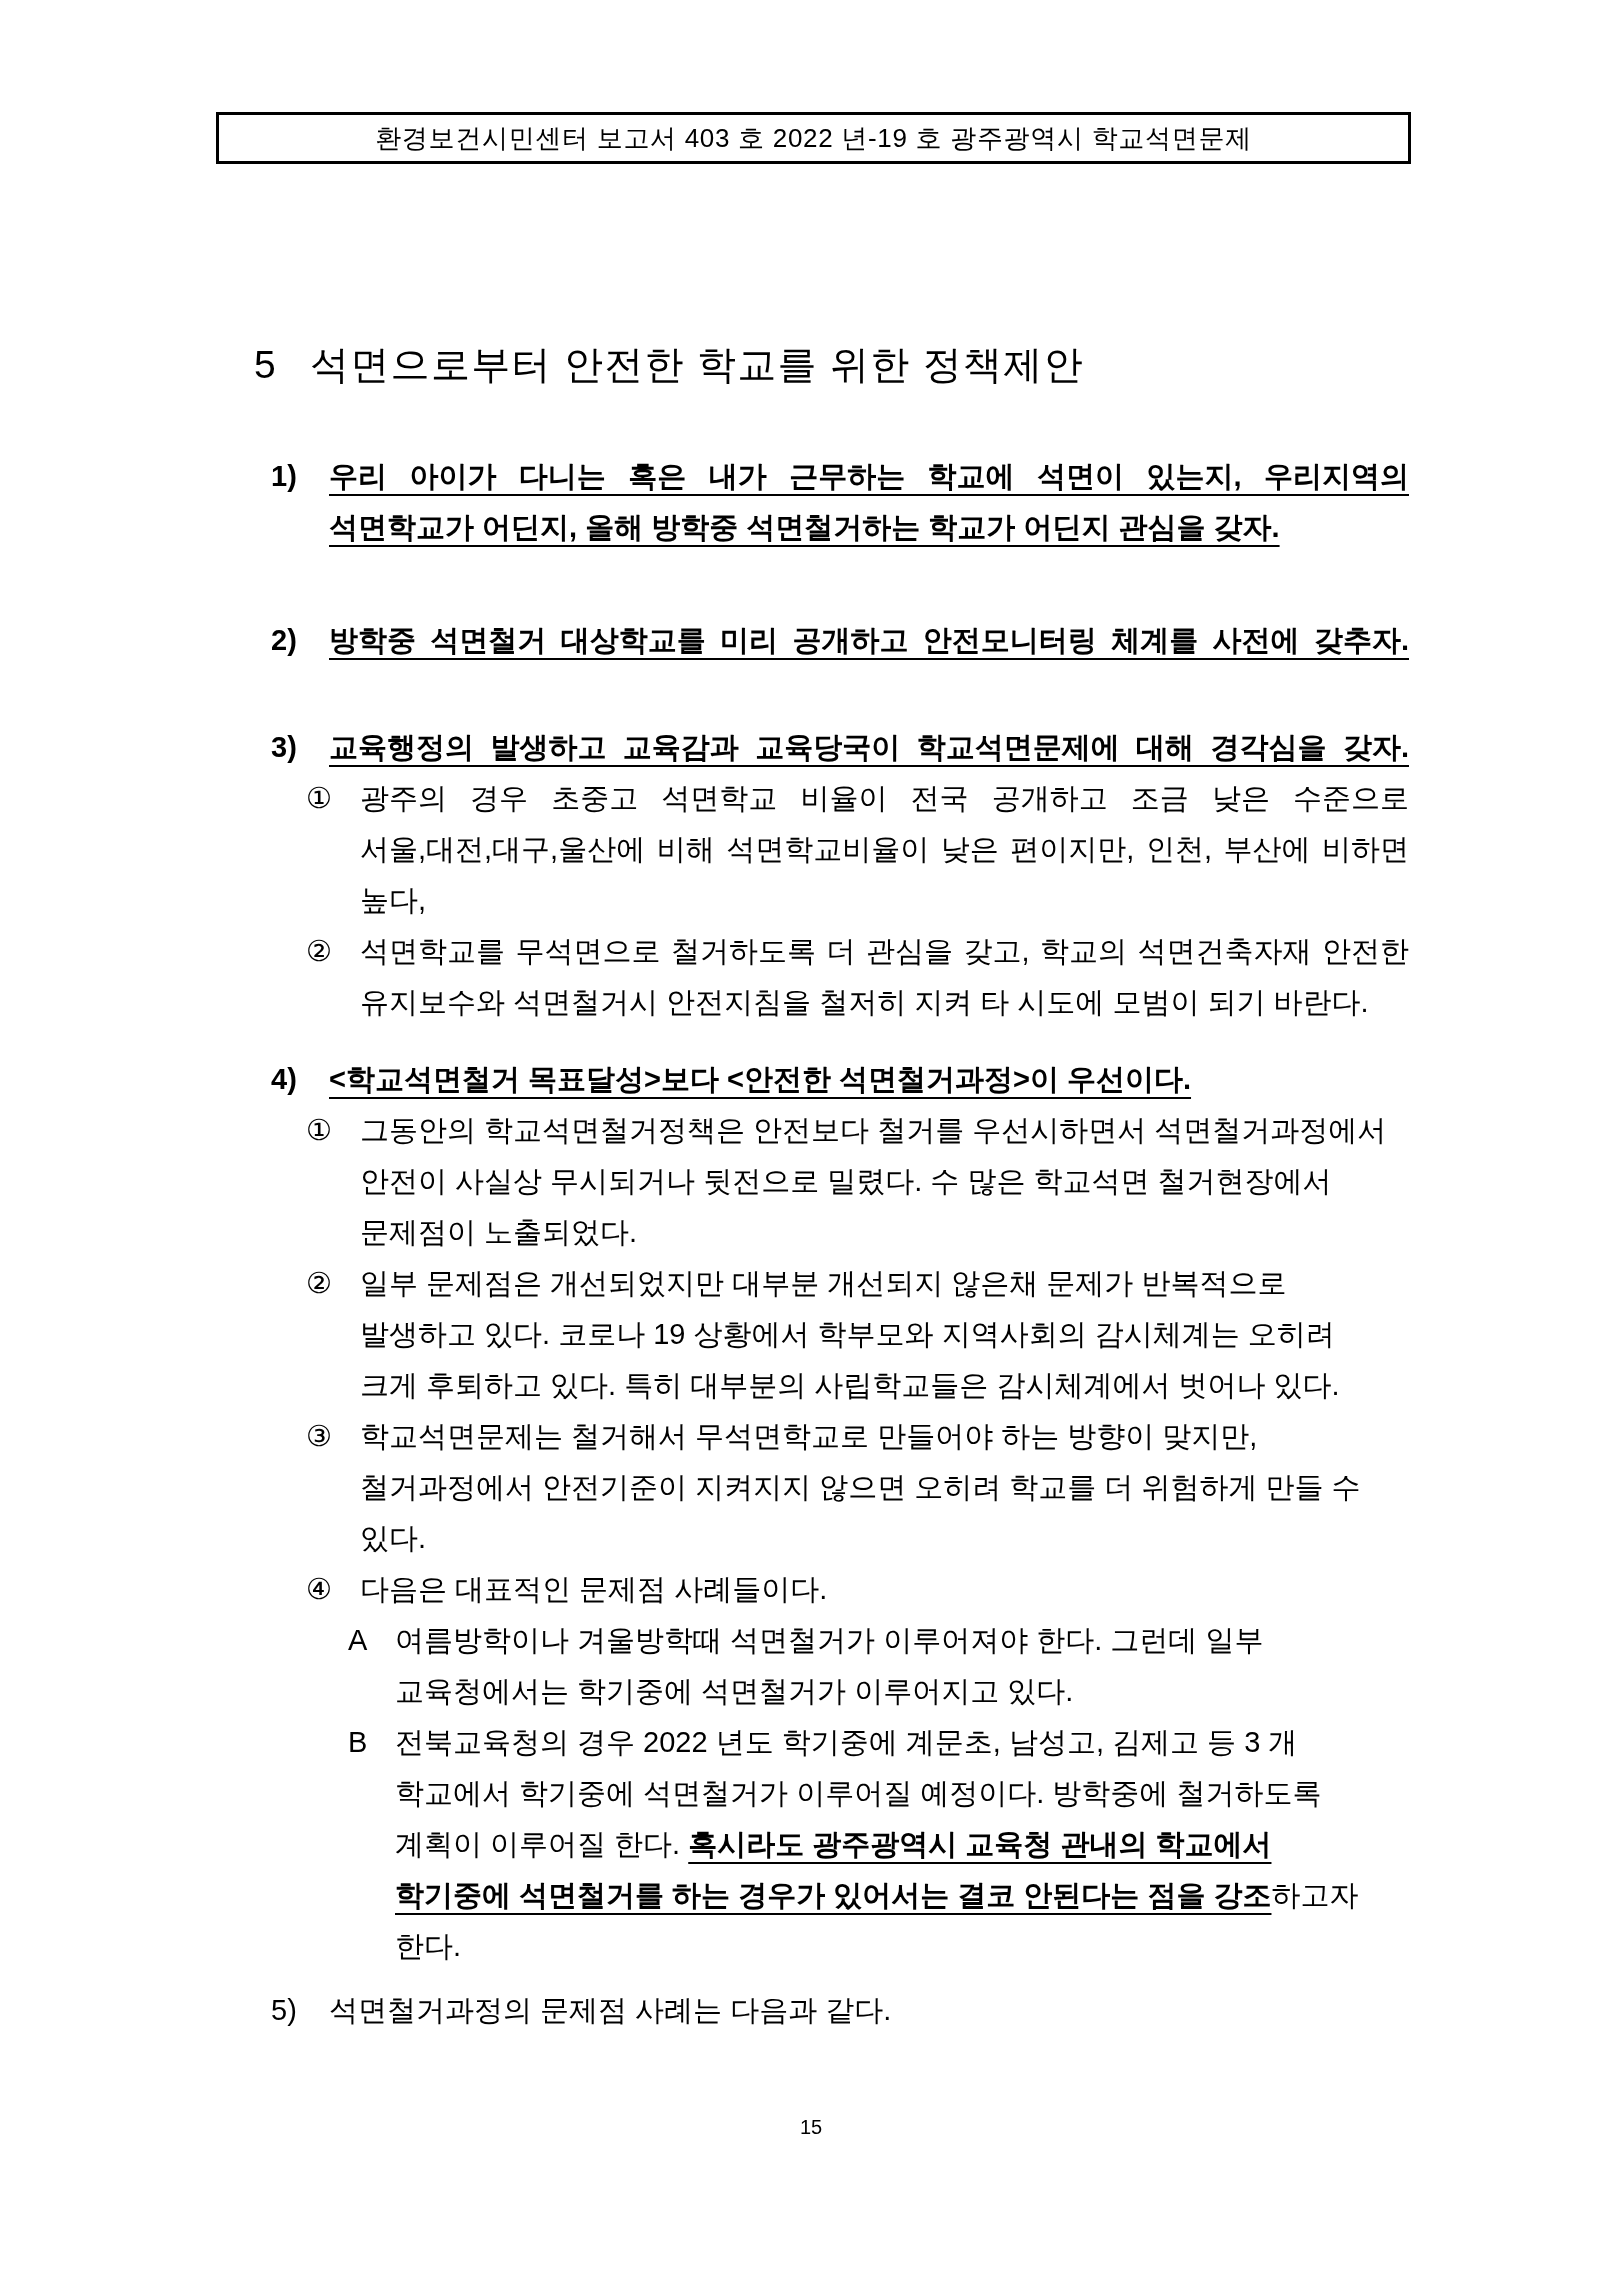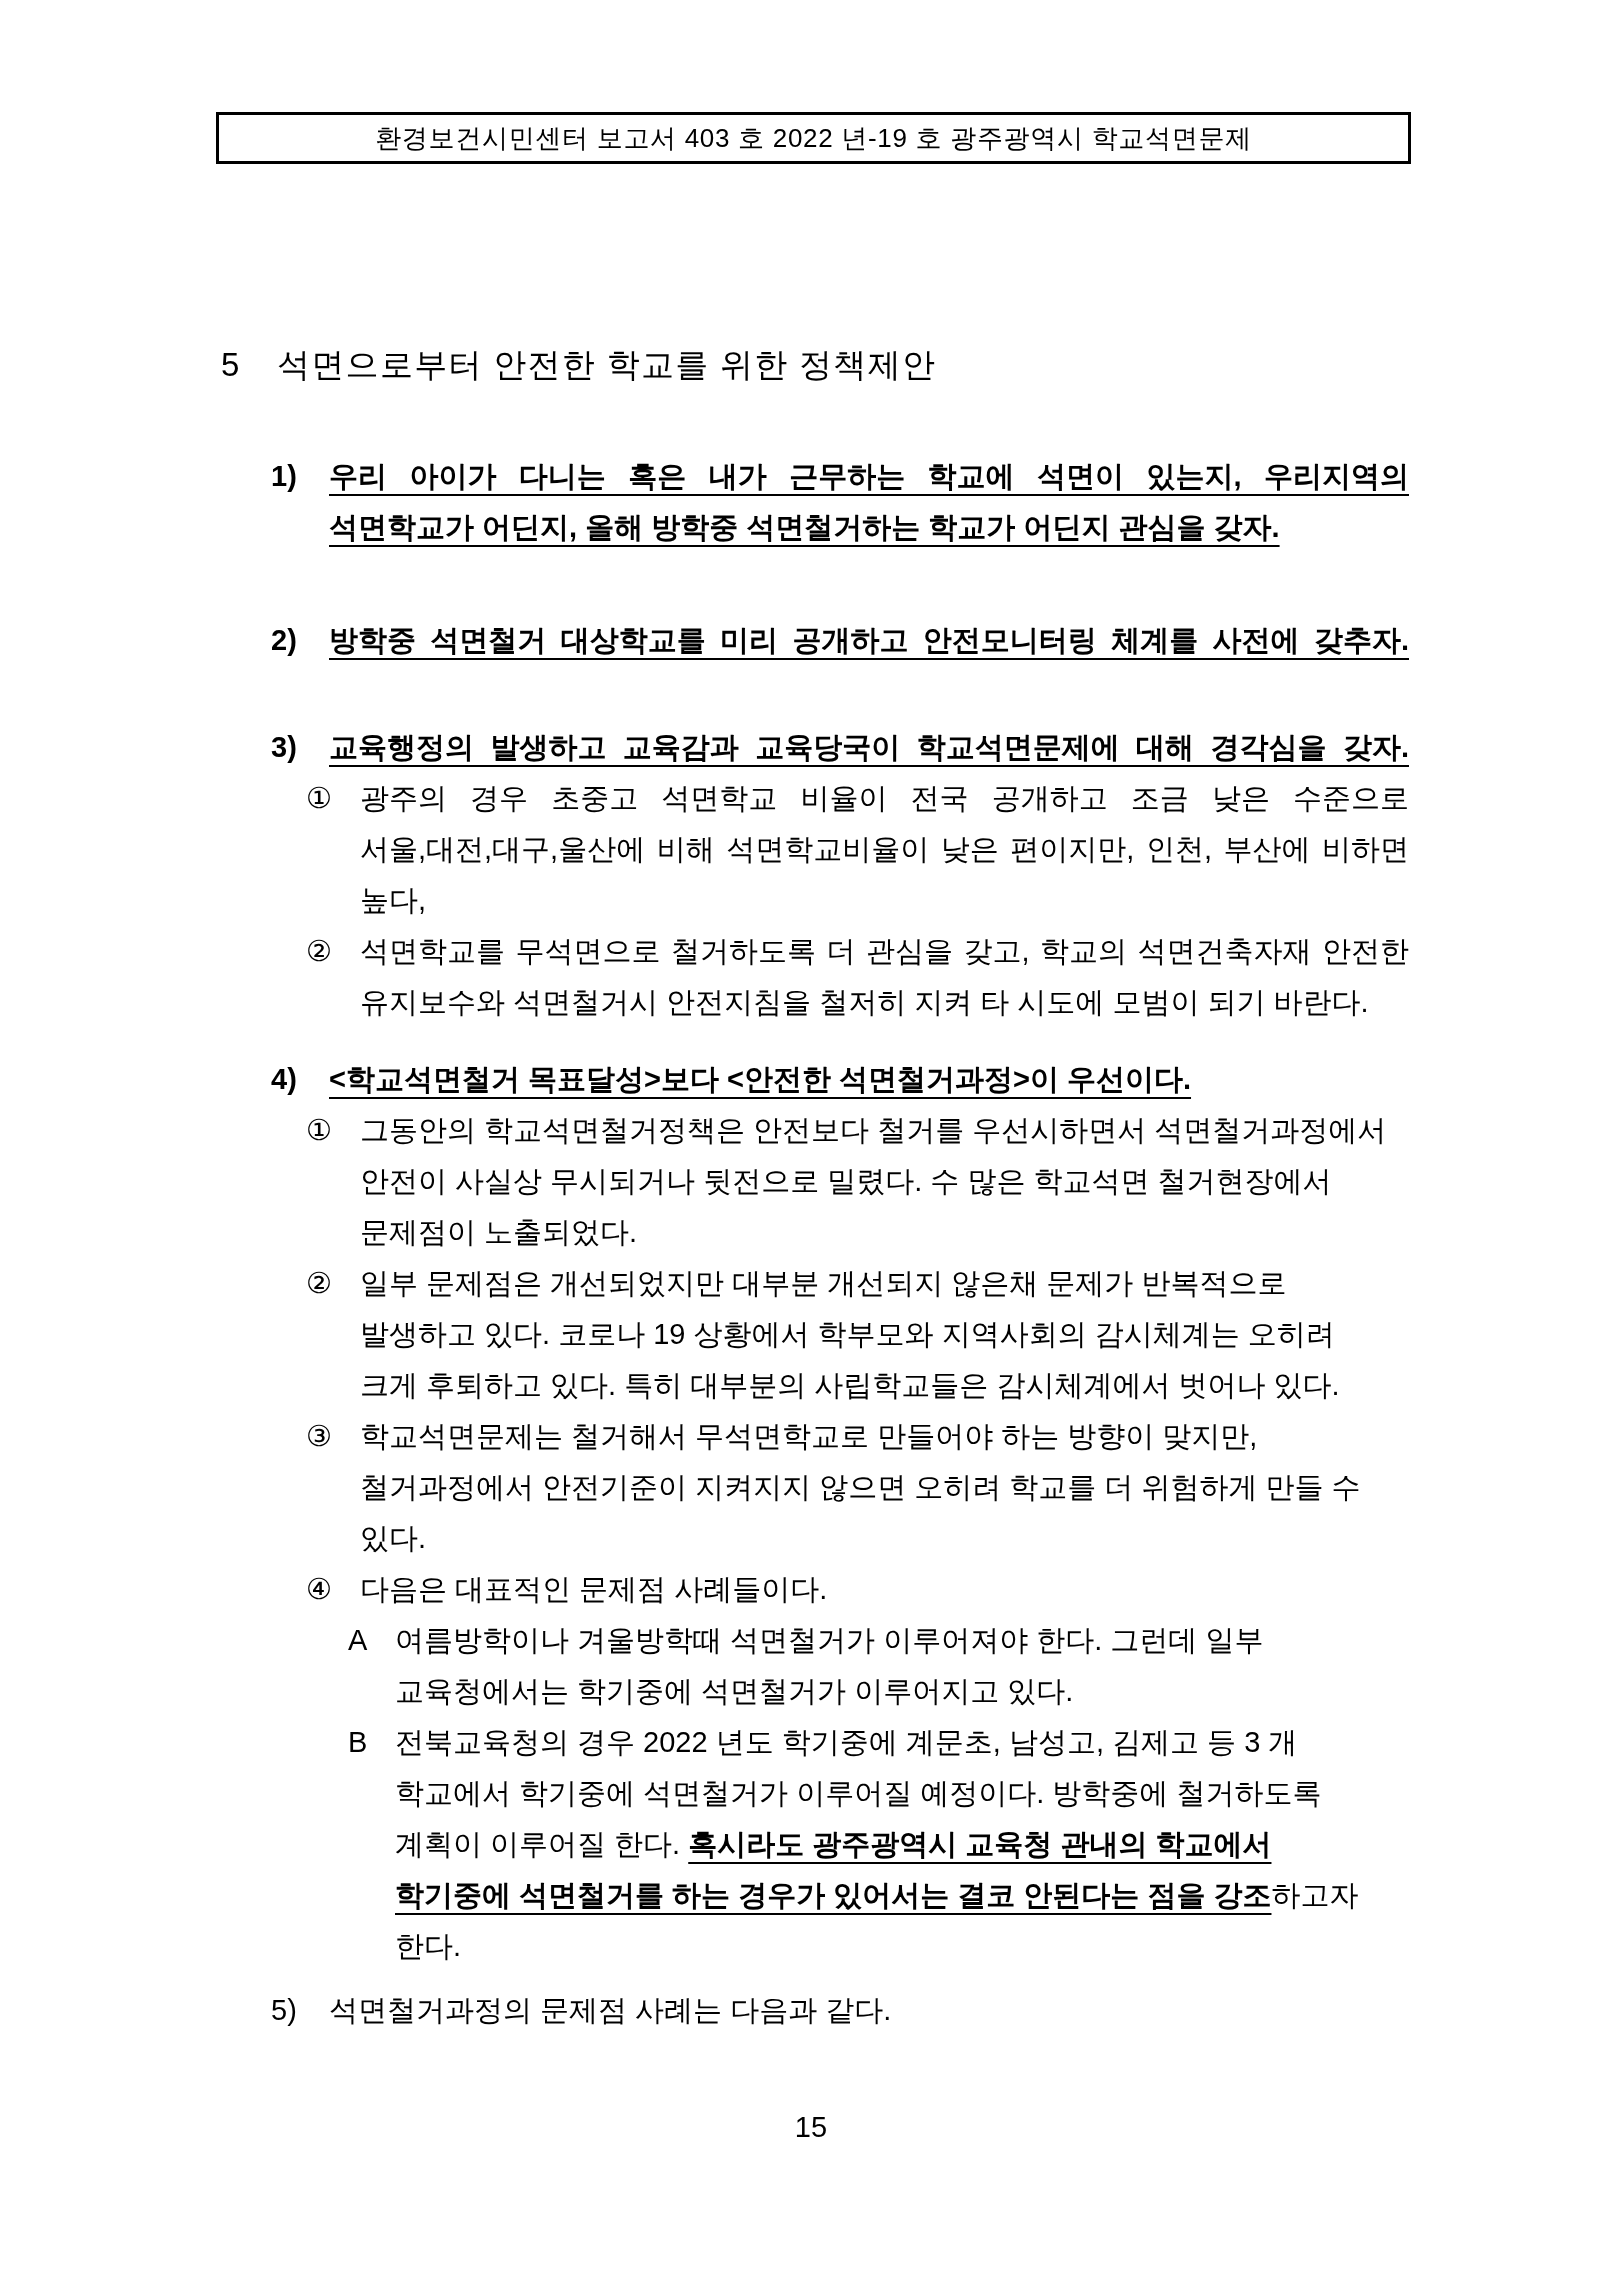--- a/index.html
+++ b/index.html
@@ -11,22 +11,22 @@
     overflow:hidden;
   }
   .header-box {
     position:absolute; left:216px; top:112px;
     width:1189px; height:46px;
     border:3.3px solid #000000;
     display:flex; align-items:center; justify-content:center;
     font-size:26px; letter-spacing:0.7px;
   }
   .doc-title {
-    position:absolute; left:221px; top:339px;
-    font-size:33px; line-height:52px; letter-spacing:1.3px;
+    position:absolute; left:254px; top:339px;
+    font-size:39px; line-height:52px; letter-spacing:1.3px;
   }
   .sec-num { display:inline-block; width:56px; }
   .content {
     position:absolute; top:451px; left:0; right:0;
     padding-right:213px;
     font-size:29px; line-height:51px;
   }
   .row { display:flex; align-items:flex-start; }
   .row.l1 { margin-left:271px; }
   .row.l2 { margin-left:306px; }
@@ -43,21 +43,21 @@
     text-decoration-thickness:2px;
     text-underline-offset:7.9px;
   }
   .bu { font-weight:bold; }
   .m-i2 { margin-top:62px; }
   .m-i3 { margin-top:56px; }
   .m-i4 { margin-top:26px; }
   .m-i5 { margin-top:13px; }
   .page-number {
     position:absolute; top:2101px; left:0; right:0;
-    text-align:center; font-size:29px; line-height:52px;
+    text-align:center; font-size:20px; line-height:52px;
   }
 </style>
 </head>
 <body>
 
 <div class="page">
 
   <div class="header-box">
     <span>환경보건시민센터 보고서 403 호 2022 년-19 호 광주광역시 학교석면문제</span>
   </div>

